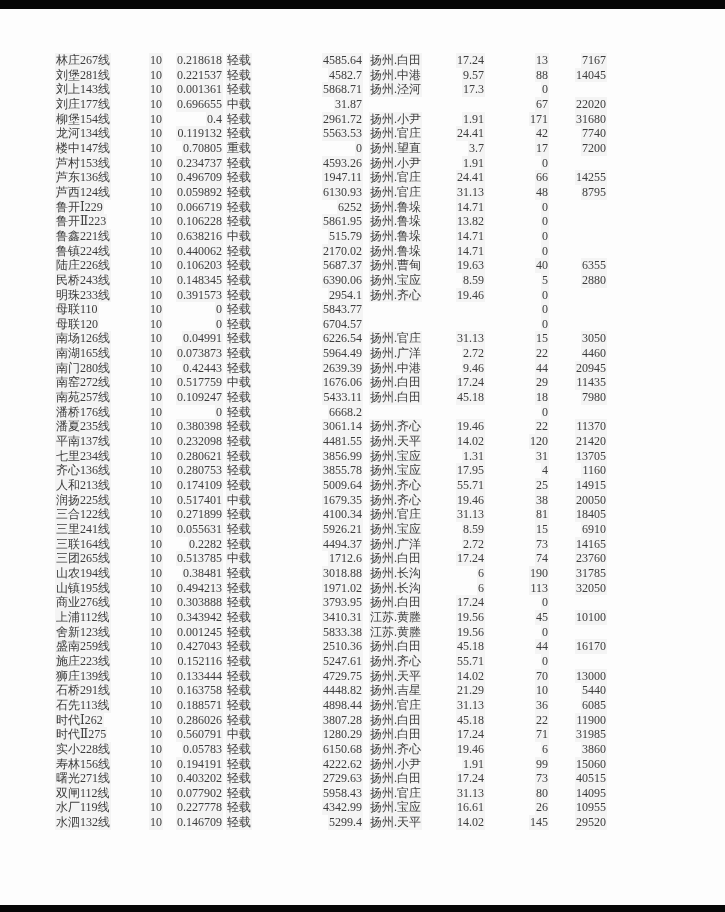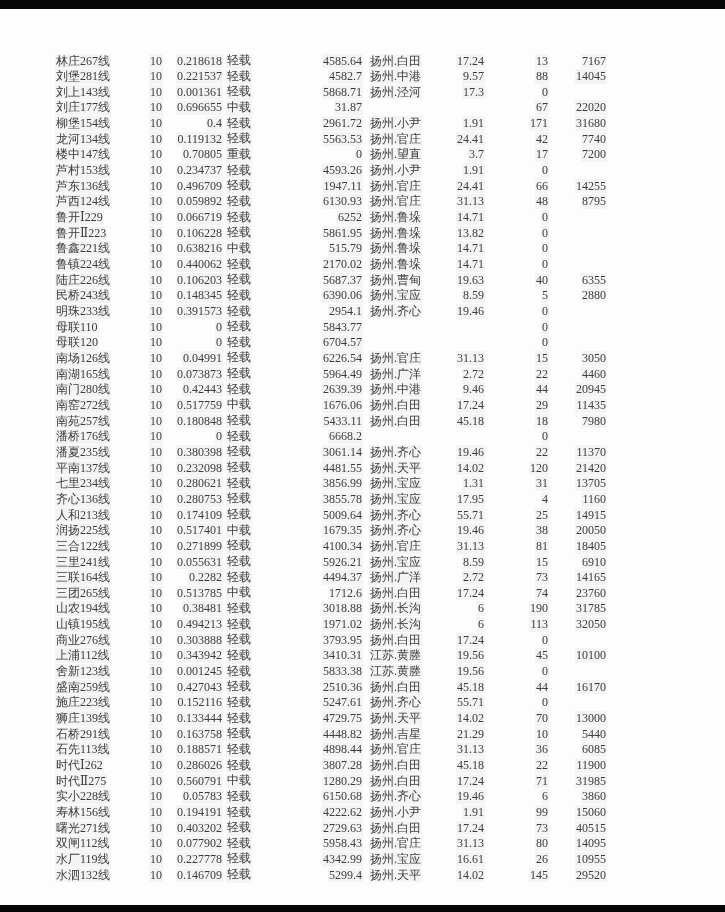--- a/index.html
+++ b/index.html
@@ -13,21 +13,21 @@
   table.line-table{
     position:absolute;left:55px;top:53px;width:552px;
     border-collapse:collapse;table-layout:fixed;
   }
   table.line-table td{
     height:14.65px;padding:0;font-size:12px;line-height:14.65px;
     color:#3c3c3c;white-space:nowrap;overflow:hidden;vertical-align:middle;
   }
   td.align-right{text-align:right;}
   td.align-left{text-align:left;}
-  td.col-load_level .cellbg{margin-left:3px;font-family:Liberation Mono, monospace;}
+  td.col-load_level .cellbg{margin-left:3px;}
   td.col-location .cellbg{margin-left:6px;}
   .cellbg{background:#f4f4f4;display:inline-block;padding:0 1px;}
 </style>
 </head>
 <body>
 
 <div class="edge-bar top"></div>
 
 <table class="line-table">
   <colgroup>
@@ -291,21 +291,21 @@
         <td class="col-load_level align-left"><span class="cellbg">中载</span></td>
         <td class="col-value1 align-right"><span class="cellbg">1676.06</span></td>
         <td class="col-location align-left"><span class="cellbg">扬州.白田</span></td>
         <td class="col-value2 align-right"><span class="cellbg">17.24</span></td>
         <td class="col-value3 align-right"><span class="cellbg">29</span></td>
         <td class="col-value4 align-right"><span class="cellbg">11435</span></td>
       </tr>
       <tr>
         <td class="col-name align-left"><span class="cellbg">南苑257线</span></td>
         <td class="col-voltage align-right"><span class="cellbg">10</span></td>
-        <td class="col-load_ratio align-right"><span class="cellbg">0.180848</span></td>
+        <td class="col-load_ratio align-right"><span class="cellbg">0.109247</span></td>
         <td class="col-load_level align-left"><span class="cellbg">轻载</span></td>
         <td class="col-value1 align-right"><span class="cellbg">5433.11</span></td>
         <td class="col-location align-left"><span class="cellbg">扬州.白田</span></td>
         <td class="col-value2 align-right"><span class="cellbg">45.18</span></td>
         <td class="col-value3 align-right"><span class="cellbg">18</span></td>
         <td class="col-value4 align-right"><span class="cellbg">7980</span></td>
       </tr>
       <tr>
         <td class="col-name align-left"><span class="cellbg">潘桥176线</span></td>
         <td class="col-voltage align-right"><span class="cellbg">10</span></td>

